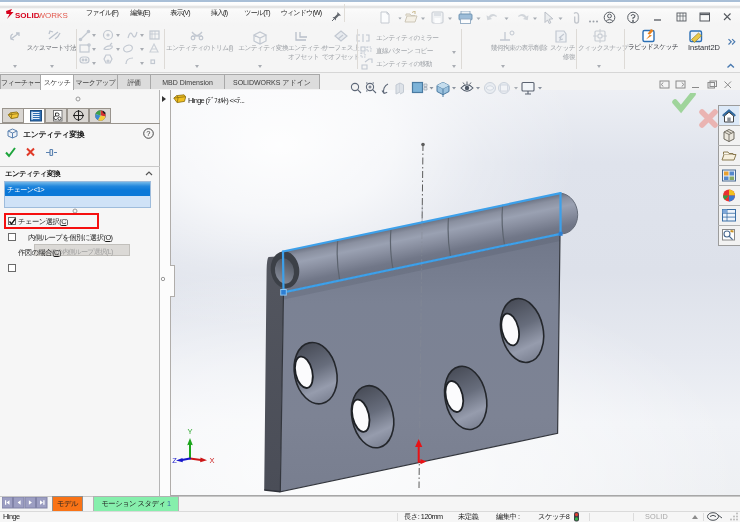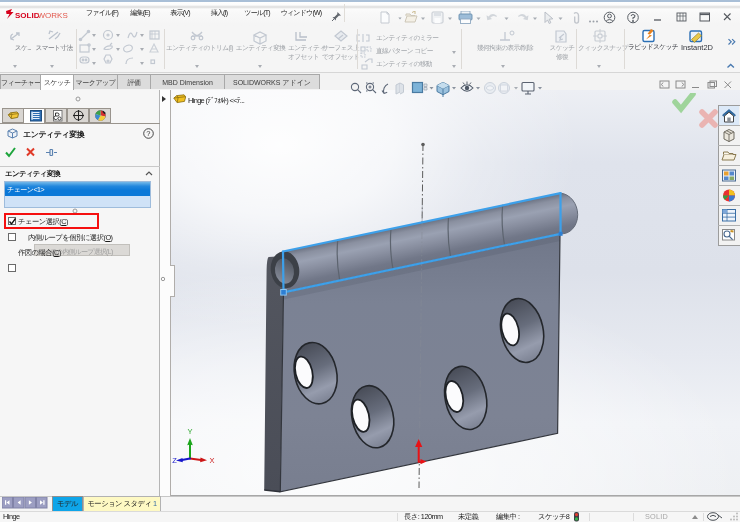--- a/index.html
+++ b/index.html
@@ -5,21 +5,21 @@
  font-family:"Liberation Sans",sans-serif;-webkit-font-smoothing:antialiased}
 .abs{position:absolute}
 #page{position:relative;width:740px;height:522px}
 
 #menubar{position:absolute;left:0;top:0;width:740px;height:26px;
  background:linear-gradient(#ffffff 0px,#fcfcfc 3px,#dcdcdc 5px,#fbfbfb 7px,#f8f8f8 12px,#f4f4f4 26px);border-top:2px solid #a9bfd7}
 .mi{position:absolute;top:8px;font-size:7px;letter-spacing:-.8px;color:#1a1a1a;white-space:nowrap;text-align:center}
 
 #ribbon{position:absolute;left:0;top:26px;width:740px;height:47px;background:#f5f5f5;border-bottom:1px solid #d6d6d6}
 .rsep{position:absolute;top:29px;width:1px;height:40px;background:#dddad6}
-.rlab{position:absolute;font-size:6.7px;letter-spacing:-.6px;color:#9fa3a8;white-space:nowrap;text-align:center}
+.rlab{position:absolute;font-size:6.7px;letter-spacing:-.6px;color:#9fa3a8;white-space:nowrap;text-align:right}
 .rlabd{color:#30333a}
 .rdd{position:absolute;width:0;height:0;border-left:2.5px solid transparent;border-right:2.5px solid transparent;border-top:3px solid #a9adb3}
 
 #tabrow{position:absolute;left:0;top:73px;width:740px;height:17px;background:#f3f3f3}
 .cmtab{position:absolute;top:74px;height:15px;background:#dcdcdc;border:1px solid #a8a8a8;border-bottom:none;
  font-size:7px;letter-spacing:-.5px;color:#3a3a3a;text-align:center;line-height:15px;white-space:nowrap}
 .cmtab.act{background:#fff;height:16px;z-index:2}
 
 #panel{position:absolute;left:0;top:90px;width:160px;height:406px;background:#f6f6f6;border-right:1px solid #b5b5b5}
 .pmtab{position:absolute;top:108px;width:22px;height:15px;background:#d9d6d2;border:1px solid #99948d}
@@ -566,22 +566,22 @@
   <rect x="23" y="0" width="10.5" height="11" fill="#9c9ec2" stroke="#8183a8" stroke-width="1"></rect>
   <rect x="34.5" y="0" width="10.5" height="11" fill="#9c9ec2" stroke="#8183a8" stroke-width="1"></rect>
   <path d="M7.5 3.2 l-3 2.3 3 2.3 Z" fill="#fff"></path>
         <path d="M3.6 3.2 v4.6" stroke="#fff" stroke-width="1.2"></path>
   <path d="M18.6 3.2 l-3 2.3 3 2.3 Z" fill="#fff"></path>
   <path d="M26.9 3.2 l3 2.3 -3 2.3 Z" fill="#fff"></path>
   <path d="M38 3.2 l3 2.3 -3 2.3 Z" fill="#fff"></path>
         <path d="M41.9 3.2 v4.6" stroke="#fff" stroke-width="1.2"></path>
  </g>
 </svg>
-<div class="mtab" style="left:52px;width:31px;background:#0ea5e9;border:1px solid #909090;border-bottom:none;z-index:2">モデル</div>
-<div class="mtab" style="left:83px;width:78px;background:#fef9c3;border:1px solid #b2b2b2;border-bottom:none">モーション スタディ <span style="color:#3a6ea5">1</span></div>
+<div class="mtab" style="left:52px;width:31px;background:#f97316;border:1px solid #909090;border-bottom:none;z-index:2">モデル</div>
+<div class="mtab" style="left:93px;width:86px;background:#86efac;border:1px solid #b2b2b2;border-bottom:none">モーション スタディ <span style="color:#3a6ea5">1</span></div>
 <div id="status"></div>
 <div class="st" style="left:3px">Hinge</div>
 <div class="abs" style="left:397px;top:513px;width:1px;height:8px;background:#dcdcdc"></div>
 <div class="abs" style="left:589px;top:513px;width:1px;height:8px;background:#dcdcdc"></div>
 <div class="abs" style="left:633px;top:513px;width:1px;height:8px;background:#dcdcdc"></div>
 <div class="abs" style="left:703px;top:513px;width:1px;height:8px;background:#dcdcdc"></div>
 <div class="st" style="left:404px">長さ: 120mm</div>
 <div class="st" style="left:458px">未定義</div>
 <div class="st" style="left:496px">編集中 :</div>
 <div class="st" style="left:538px">スケッチ8</div>

